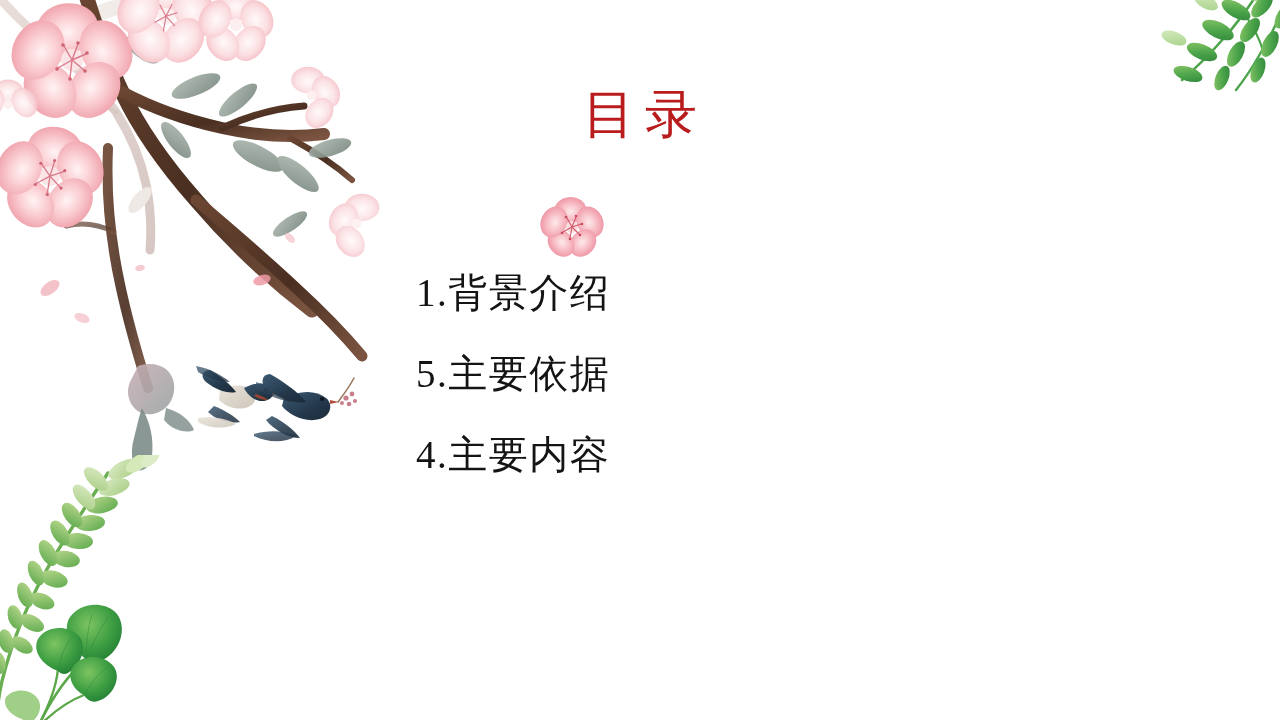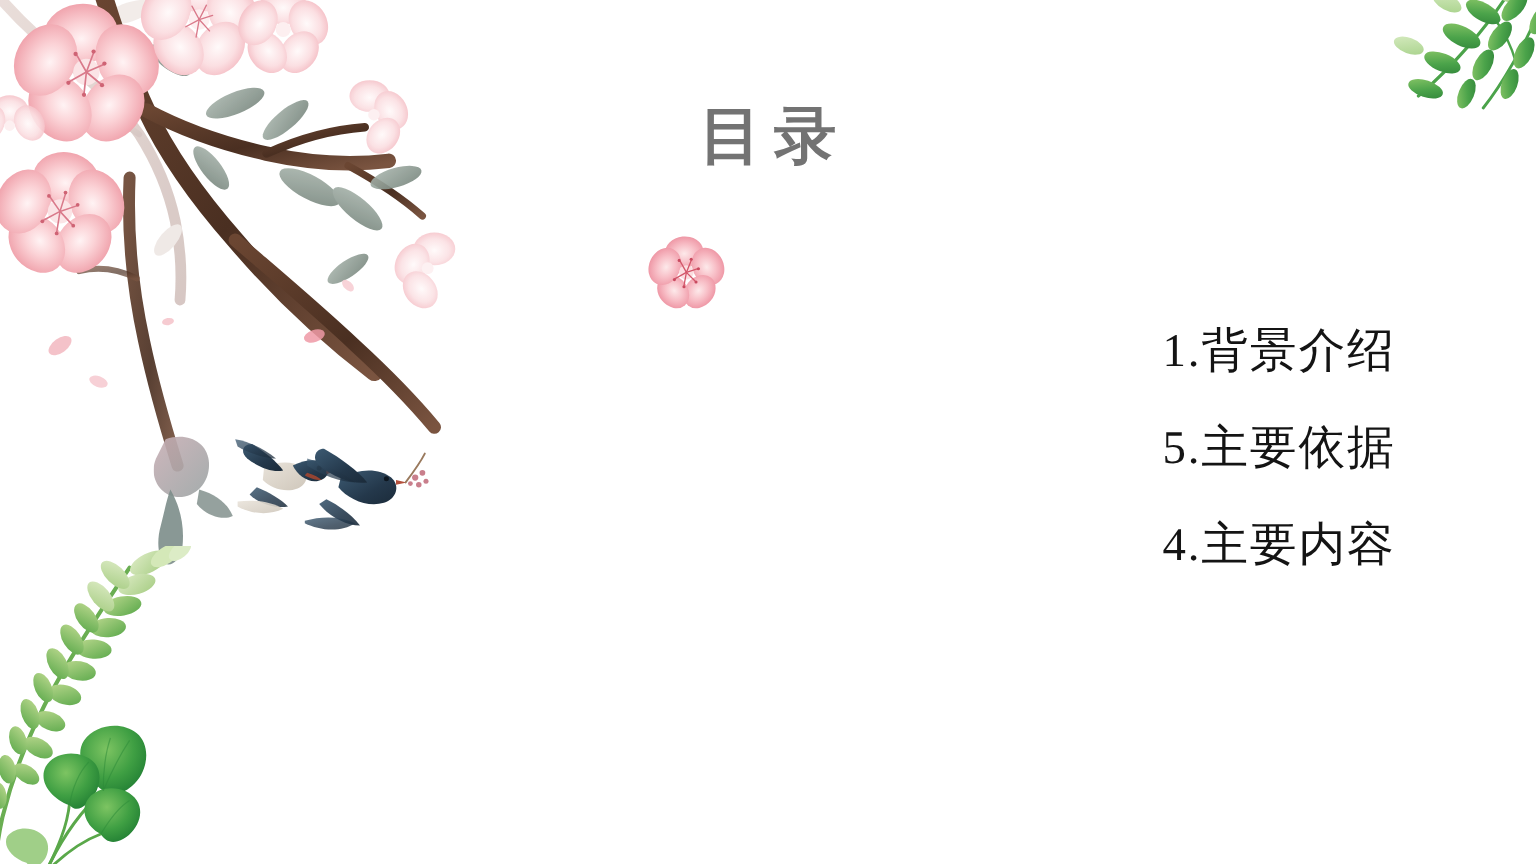--- a/index.html
+++ b/index.html
@@ -33,37 +33,36 @@
     position: absolute;
     left: 0;
     top: 88px;
     width: 1280px;
     text-align: center;
   }
   #slide-title {
     display: inline-block;
     font-family: "Liberation Sans", "DejaVu Sans", sans-serif;
     font-size: 52px;
-    font-weight: 700;
+    font-weight: 400;
     letter-spacing: 10px;
     line-height: 1;
-    color: #737373;
+    color: #b91c1c;
     padding-left: 10px;
   }
 
   
   #agenda-list {
     position: absolute;
-    left: 403px;
+    left: 416px;
     top: 252px;
     width: 760px;
     list-style: none;
     margin: 0;
     padding: 0;
-    text-align: right;
   }
   .agenda-item {
     font-size: 39px;
     line-height: 81px;
     color: #141414;
     letter-spacing: 1.5px;
     white-space: nowrap;
     font-family: "Liberation Serif", "DejaVu Serif", serif;
   }
 </style>

